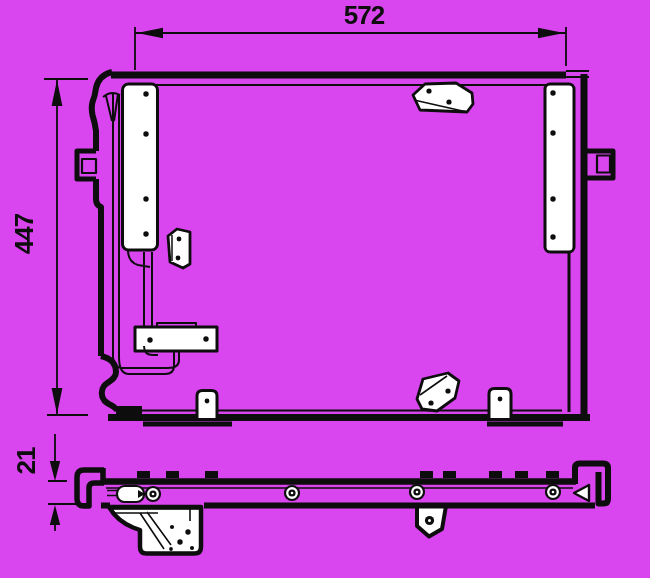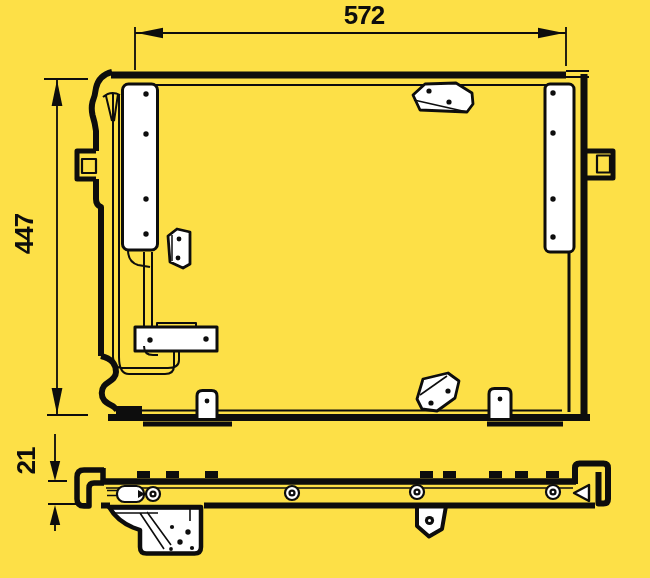--- a/index.html
+++ b/index.html
@@ -1,16 +1,16 @@
 <!DOCTYPE html>
 <html><head>
 <meta charset="utf-8">
 <style>
   html,body{margin:0;padding:0;background:#ffffff;}
-  .canvas{position:relative;width:650px;height:578px;background:#fde047;overflow:hidden;}
+  .canvas{position:relative;width:650px;height:578px;background:#d946ef;overflow:hidden;}
   svg{display:block;}
   .dim-text{
     font-family:"Liberation Sans", sans-serif;
     font-weight:bold;
     font-size:26px;
     letter-spacing:-1px;
     fill:#0d0d0d;
   }
 </style>
 </head>

